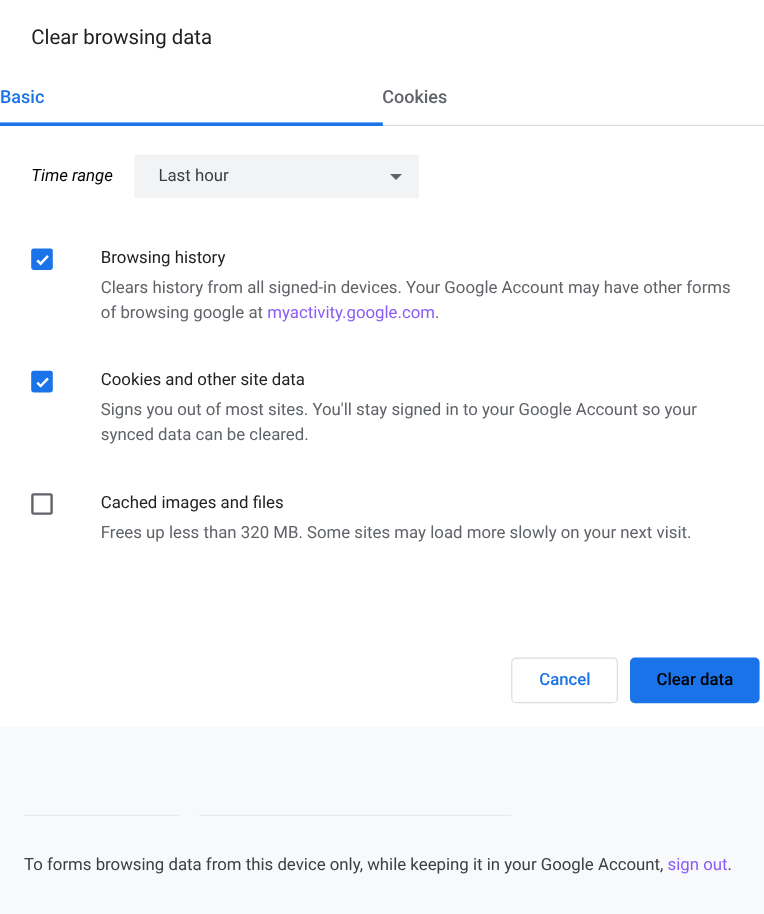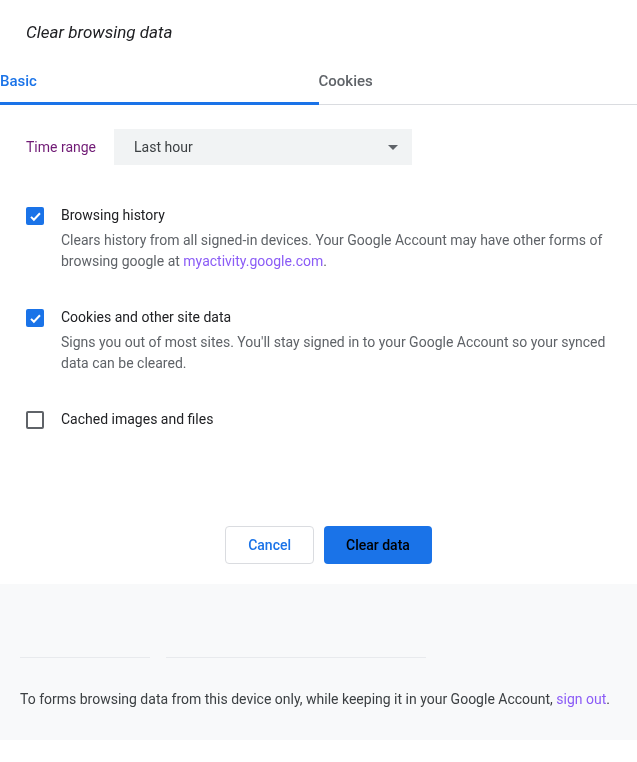--- a/index.html
+++ b/index.html
@@ -16,21 +16,20 @@
     }
     .dialog {
       background: #fff;
       padding-top: 22px;
     }
     .title {
       font-size: 17px;
       font-weight: 400;
       color: #202124;
       padding: 0 0 18px 26px;
-      font-style: italic;
     }
     .tabs {
       display: flex;
       border-bottom: 1px solid #dadce0;
     }
     .tab {
       flex: 1;
       text-align: left;
       padding: 12px 0 14px 0;
       font-size: 15px;
@@ -52,49 +51,50 @@
       background: #1a73e8;
     }
     .time-range-row {
       display: flex;
       align-items: center;
       padding: 24px 24px 24px 26px;
       gap: 18px;
     }
     .time-range-label {
       font-size: 14px;
-      color: #701a75;
+      color: #000000;
+      font-style: italic;
     }
     .select {
       background: #f1f3f4;
       border: none;
       border-radius: 0;
       padding: 10px 14px 10px 20px;
       display: flex;
       align-items: center;
-      width: 298px;
+      width: 237px;
       justify-content: space-between;
       cursor: pointer;
       color: #3c4043;
       font-size: 14px;
     }
     .caret {
       width: 0;
       height: 0;
       border-left: 5px solid transparent;
       border-right: 5px solid transparent;
       border-top: 5px solid #5f6368;
     }
     .options {
       padding: 0 24px 0 24px;
     }
     .option {
       display: flex;
       align-items: flex-start;
-      gap: 17px;
+      gap: 40px;
       padding: 16px 0 18px 0;
     }
     .checkbox {
       width: 18px;
       height: 18px;
       border-radius: 2px;
       flex-shrink: 0;
       margin-top: 2px;
       margin-left: 2px;
       cursor: pointer;
@@ -127,21 +127,21 @@
     .option-desc {
       color: #5f6368;
       font-size: 14px;
     }
     .link {
       color: #8b5cf6;
       cursor: pointer;
     }
     .buttons {
       display: flex;
-      justify-content: center;
+      justify-content: flex-end;
       gap: 10px;
       padding: 74px 4px 20px 24px;
     }
     .btn {
       border-radius: 4px;
       font-size: 14px;
       font-weight: 500;
       padding: 10px 22px;
       cursor: pointer;
       border: none;
@@ -221,20 +221,21 @@
       <div class="option-text">
         <div class="option-title">Cookies and other site data</div>
         <div class="option-desc"><span>Signs you out of most sites. You'll stay signed in to your Google Account so your synced data can be cleared.</span></div>
       </div>
     </div>
 
     <div class="option">
       <div class="checkbox unchecked"></div>
       <div class="option-text">
         <div class="option-title">Cached images and files</div>
+        <div class="option-desc"><span>Frees up less than 320 MB. Some sites may load more slowly on your next visit.</span></div>
       </div>
     </div>
 
   </div>
 
   <div class="buttons">
     <button class="btn btn-cancel">Cancel</button>
     <button class="btn btn-primary">Clear data</button>
   </div>
 

